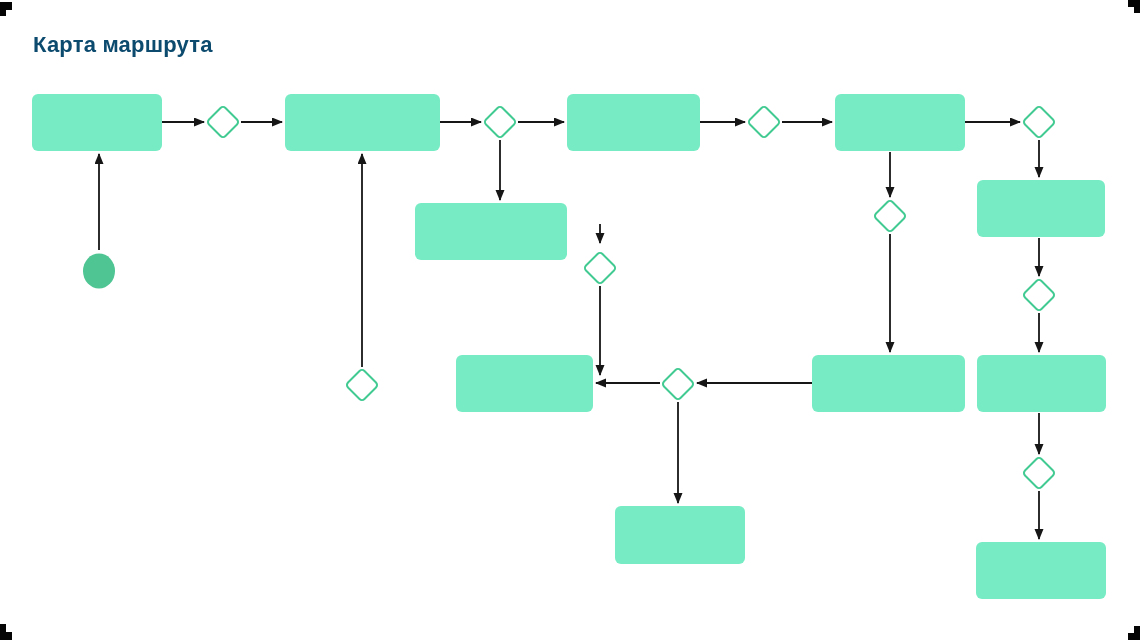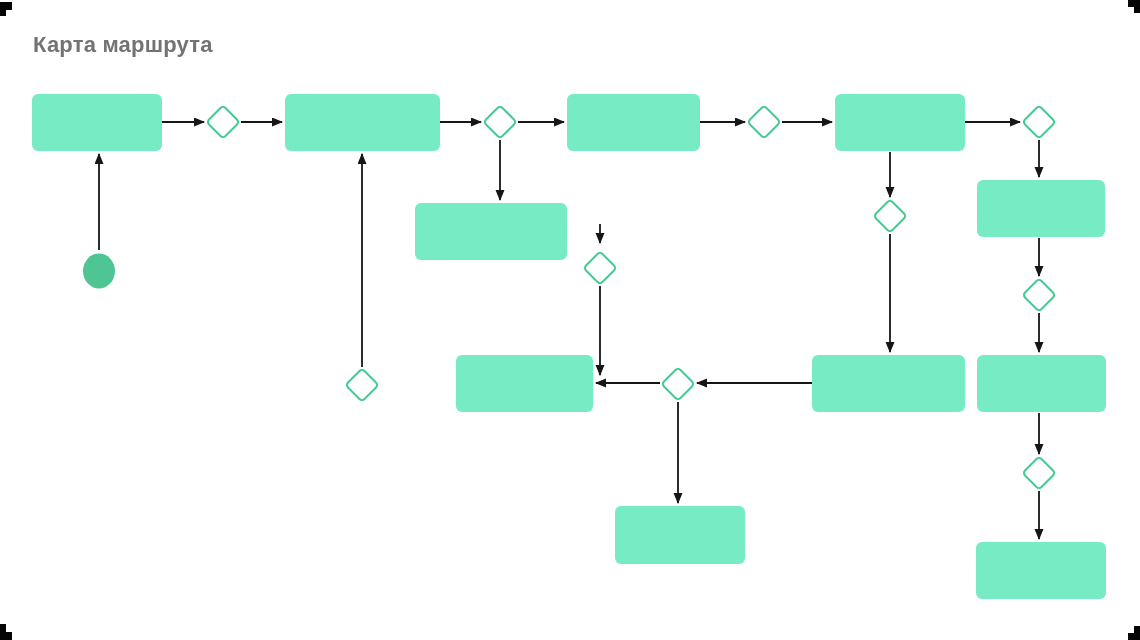--- a/index.html
+++ b/index.html
@@ -30,21 +30,21 @@
     position: absolute;
     left: 0;
     top: 0;
     z-index: 1;
   }
 </style>
 </head>
 <body style="background: rgb(255, 255, 255);">
 
 <div class="canvas">
-  <h1 class="page-title" style="color: #737373; text-align: center;">Карта маршрута</h1>
+  <h1 class="page-title" style="color: #0c4a6e; text-align: center;">Карта маршрута</h1>
 
   <svg id="diagram" width="1140" height="640" viewBox="0 0 1140 640" xmlns="http://www.w3.org/2000/svg">
     <defs>
       <marker id="arrow-head" markerUnits="userSpaceOnUse" markerWidth="12" markerHeight="10" refX="10" refY="4.5" orient="auto">
         <path id="arrow-head-path" d="M0,0 L11,4.5 L0,9 Z" fill="#161616"></path>
       </marker>
     </defs>
 
     <path d="M0,2 H12 V10 H6 V16 H0 Z" fill="#050505"></path>
     <path d="M1128,0 H1140 V13 H1134 V7 H1128 Z" fill="#050505"></path>

